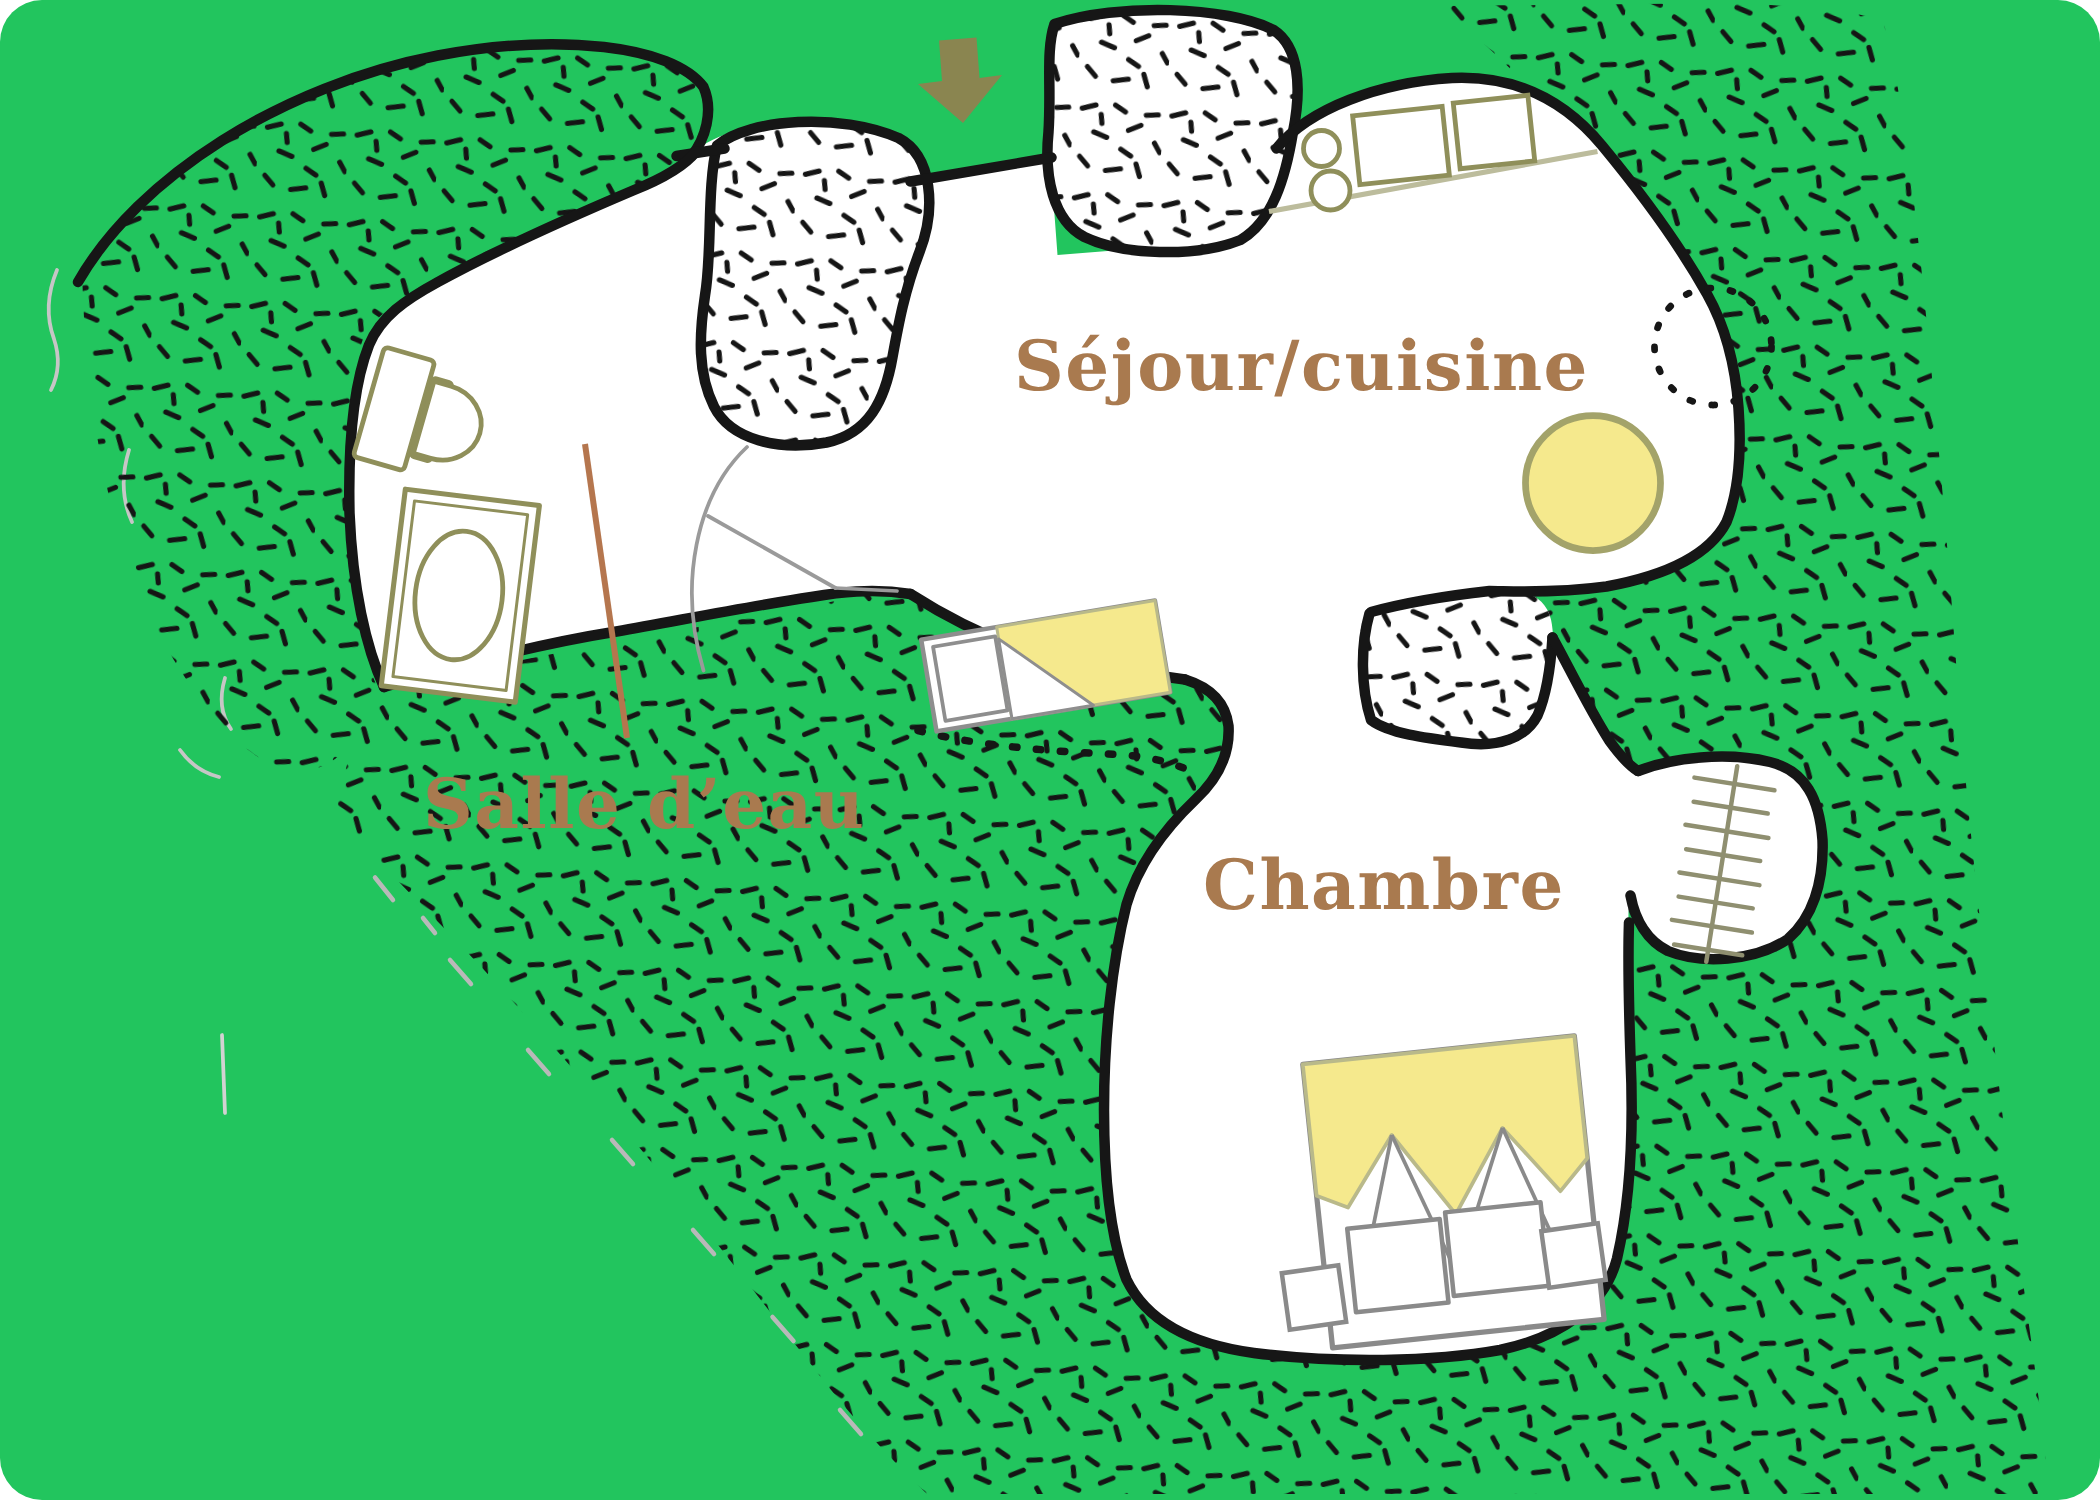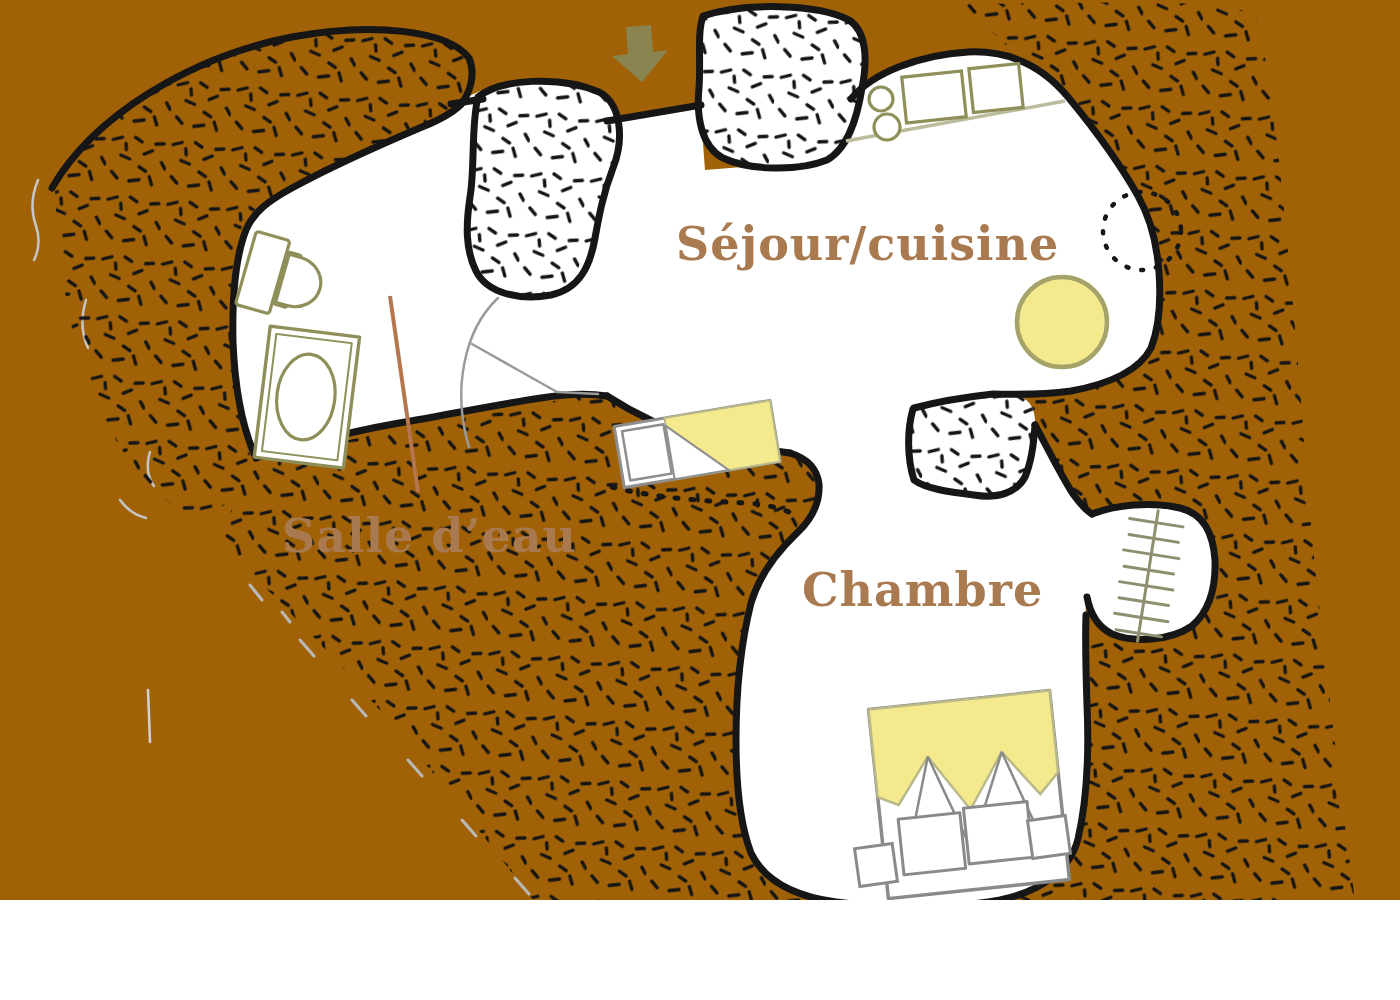--- a/index.html
+++ b/index.html
@@ -1,16 +1,16 @@
 <!DOCTYPE html>
 <html><head>
 <meta charset="utf-8">
 <style>
   html,body{margin:0;padding:0;background:#ffffff;}
-  .stage{position:relative;width:1400px;height:900px;background:#a16207;overflow:hidden;}
+  .stage{position:relative;width:1400px;height:1000px;background:#22c55e;overflow:hidden;border-radius:28px;}
   svg{display:block;}
   text.room-label{
     font-family:"DejaVu Serif","Liberation Serif",serif;
     font-weight:700;
     letter-spacing:1px;
   }
 </style>
 </head>
 <body>
 

